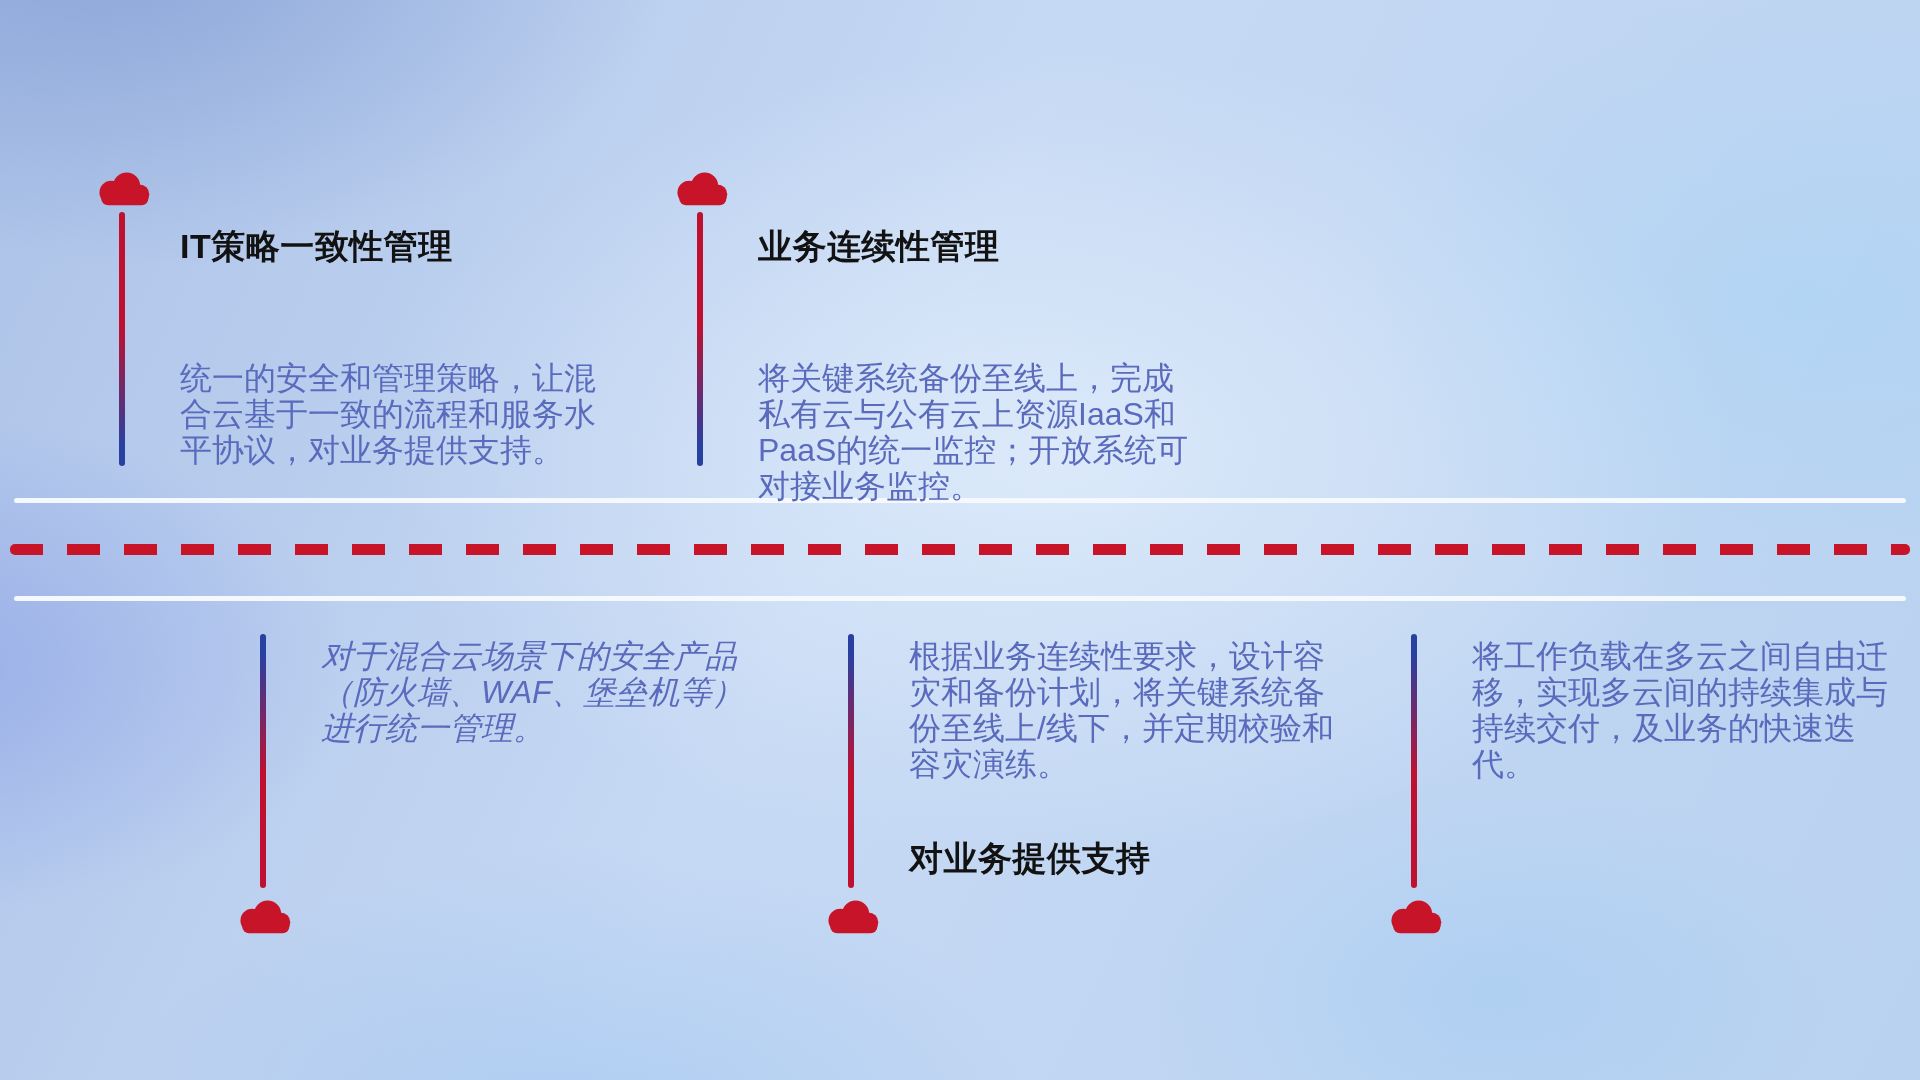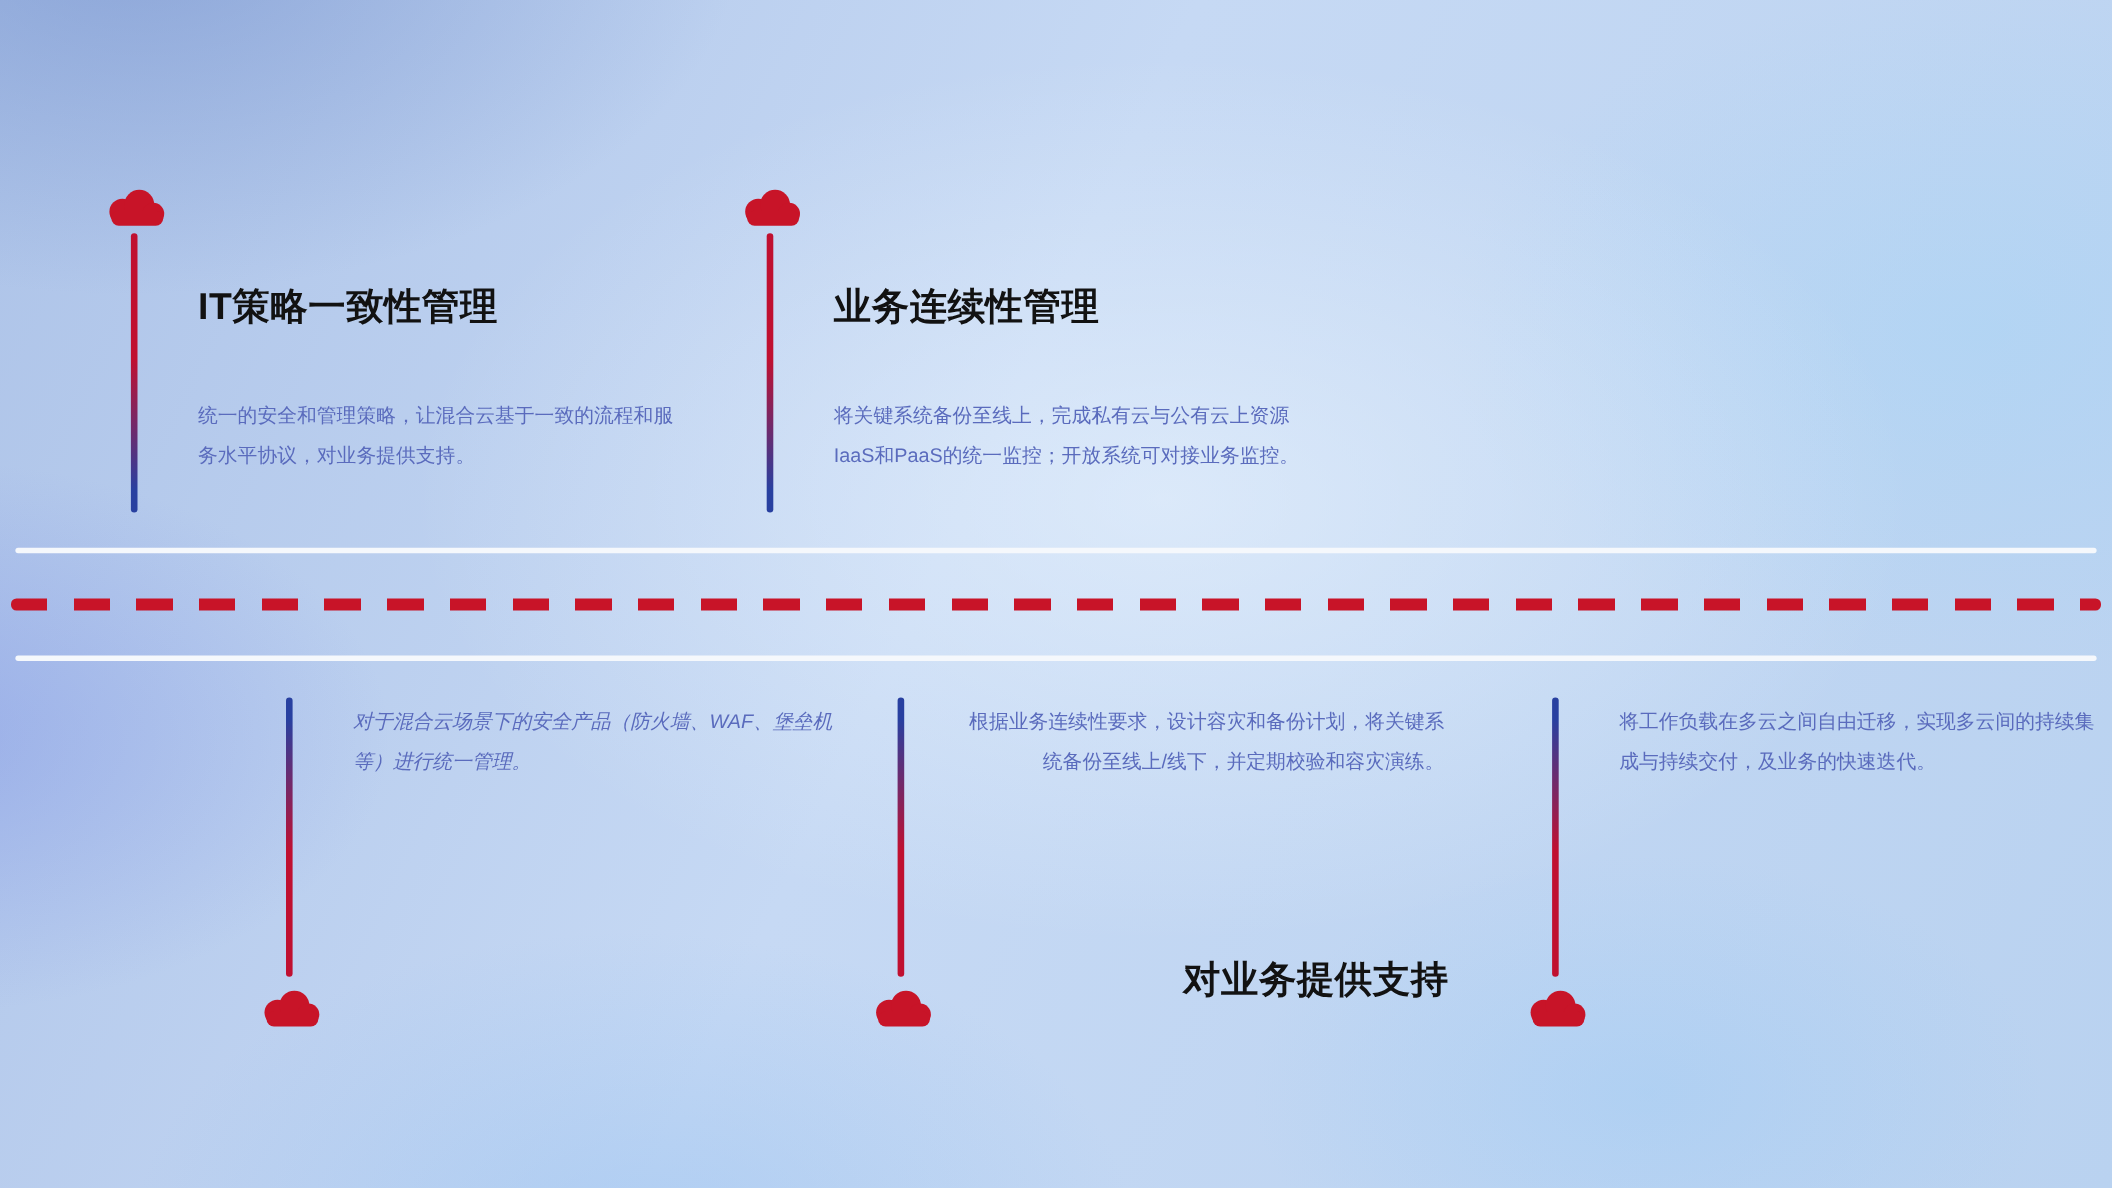--- a/index.html
+++ b/index.html
@@ -53,36 +53,35 @@
   .stem{position:absolute;left:24px;width:6px;border-radius:3px;}
   .item.top .stem{top:44px;height:254px;
     background:linear-gradient(to bottom,#c01030 0%,#c01030 45%,var(--line-blue) 92%);}
   .item.bottom .stem{top:4px;height:254px;
     background:linear-gradient(to top,#c01030 0%,#c01030 45%,var(--line-blue) 92%);}
 
   .item h2{
     position:absolute;left:85px;width:440px;
     font-size:34px;font-weight:700;color:var(--title-text);
     letter-spacing:.5px;
-    margin-top:32px;
   }
   .item.top h2{top:56px;}
   .item.bottom h2{top:206px;}
 
   .item p{
     position:absolute;left:85px;width:436px;
-    font-size:18px;line-height:36px;color:var(--description-text);
+    font-size:32px;line-height:36px;color:var(--description-text);
     overflow-wrap:break-word;
   }
   .item.top p{top:192px;}
   .item.bottom p{top:8px;}
 
   
   .pos-t0{left:95px;} .pos-t1{left:673px;} .pos-t2{left:1251px;}
-  .pos-b0{left:236px;font-style:italic;} .pos-b1{left:792px;text-align:right;} .pos-b2{left:1387px;}
+  .pos-b0{left:236px;font-style:italic;} .pos-b1{left:824px;} .pos-b2{left:1387px;}
 </style>
 </head>
 <body>
 
 <div class="stage">
 
   <div class="divider-solid upper"></div>
   <div class="divider-dashed"></div>
   <div class="divider-solid lower"></div>
 

